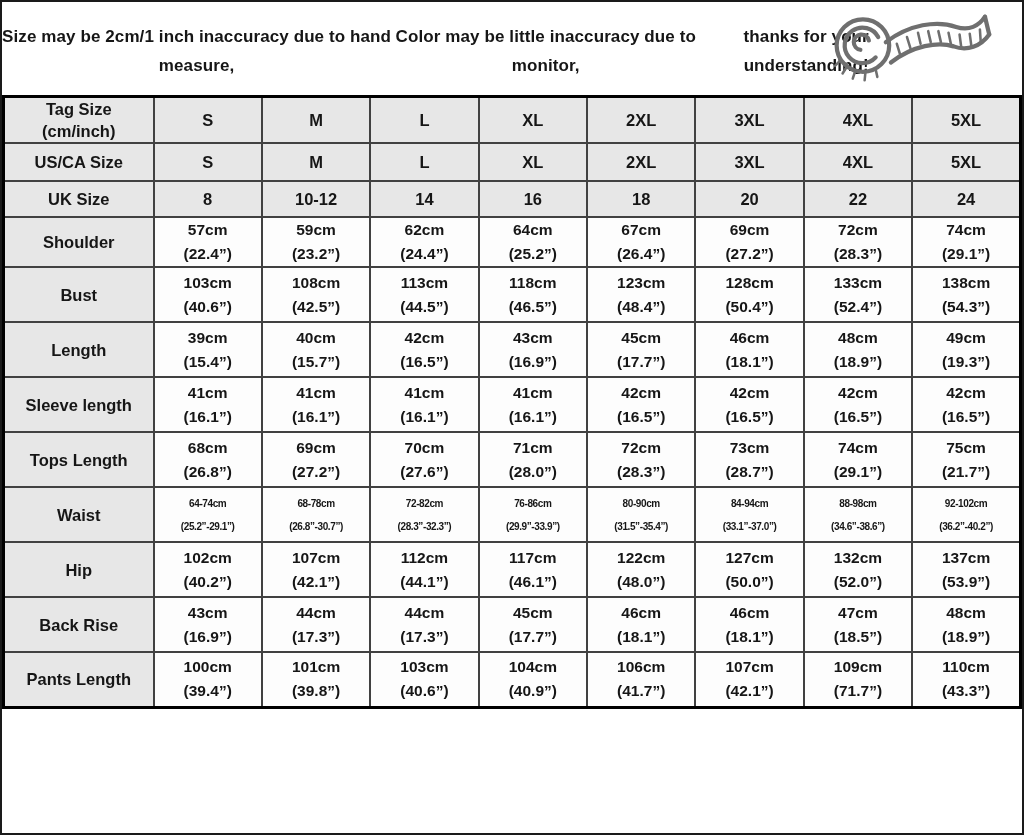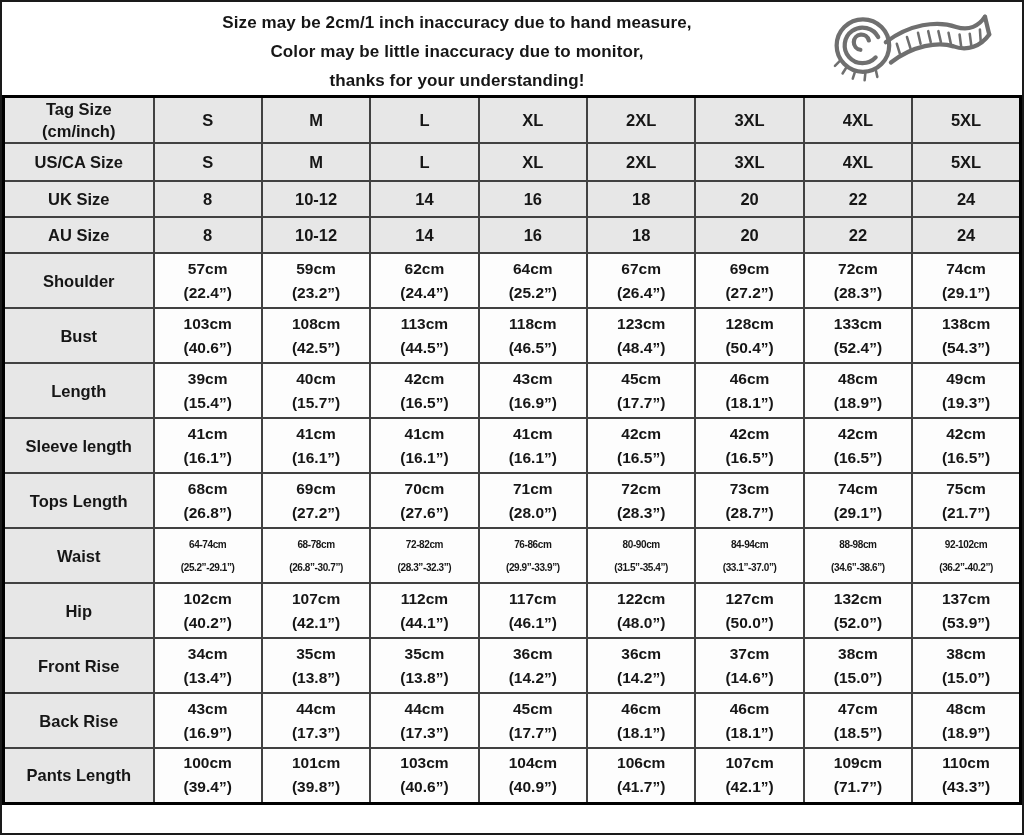--- a/index.html
+++ b/index.html
@@ -21,21 +21,21 @@
     height: 93px;
     background: #ffffff;
   }
   .note-text {
     position: absolute;
     left: 0; top: 0;
     width: 100%;
     height: 100%;
     padding: 5px 110px 0 0;
     display: flex;
-    flex-direction: column;
+    flex-direction: row;
     justify-content: center;
     align-items: center;
     text-align: center;
     font-weight: bold;
     font-size: 17px;
     line-height: 29px;
     letter-spacing: 0.1px;
   }
   .tape-icon {
     position: absolute;
@@ -158,31 +158,20 @@
           <td class="value-cell">M</td>
           <td class="value-cell">L</td>
           <td class="value-cell">XL</td>
           <td class="value-cell">2XL</td>
           <td class="value-cell">3XL</td>
           <td class="value-cell">4XL</td>
           <td class="value-cell">5XL</td>
         </tr>
         <tr class="shaded">
           <td class="label-cell">UK Size</td>
-          <td class="value-cell">8</td>
-          <td class="value-cell">10-12</td>
-          <td class="value-cell">14</td>
-          <td class="value-cell">16</td>
-          <td class="value-cell">18</td>
-          <td class="value-cell">20</td>
-          <td class="value-cell">22</td>
-          <td class="value-cell">24</td>
-        </tr>
-        <tr class="shaded">
-          <td class="label-cell">AU Size</td>
           <td class="value-cell">8</td>
           <td class="value-cell">10-12</td>
           <td class="value-cell">14</td>
           <td class="value-cell">16</td>
           <td class="value-cell">18</td>
           <td class="value-cell">20</td>
           <td class="value-cell">22</td>
           <td class="value-cell">24</td>
         </tr>
         <tr>
@@ -312,39 +301,20 @@
           <td class="value-cell">122cm
 (48.0”)</td>
           <td class="value-cell">127cm
 (50.0”)</td>
           <td class="value-cell">132cm
 (52.0”)</td>
           <td class="value-cell">137cm
 (53.9”)</td>
         </tr>
         <tr>
-          <td class="label-cell">Front Rise</td>
-          <td class="value-cell">34cm
-(13.4”)</td>
-          <td class="value-cell">35cm
-(13.8”)</td>
-          <td class="value-cell">35cm
-(13.8”)</td>
-          <td class="value-cell">36cm
-(14.2”)</td>
-          <td class="value-cell">36cm
-(14.2”)</td>
-          <td class="value-cell">37cm
-(14.6”)</td>
-          <td class="value-cell">38cm
-(15.0”)</td>
-          <td class="value-cell">38cm
-(15.0”)</td>
-        </tr>
-        <tr>
           <td class="label-cell">Back Rise</td>
           <td class="value-cell">43cm
 (16.9”)</td>
           <td class="value-cell">44cm
 (17.3”)</td>
           <td class="value-cell">44cm
 (17.3”)</td>
           <td class="value-cell">45cm
 (17.7”)</td>
           <td class="value-cell">46cm

